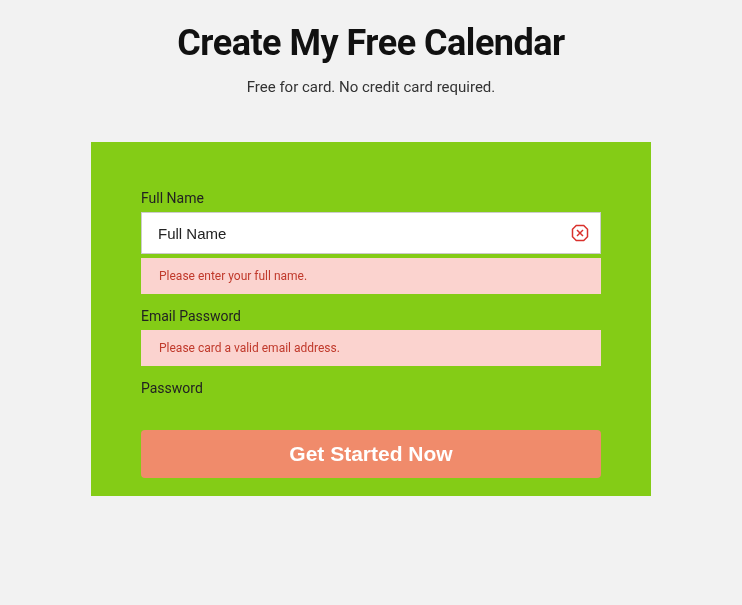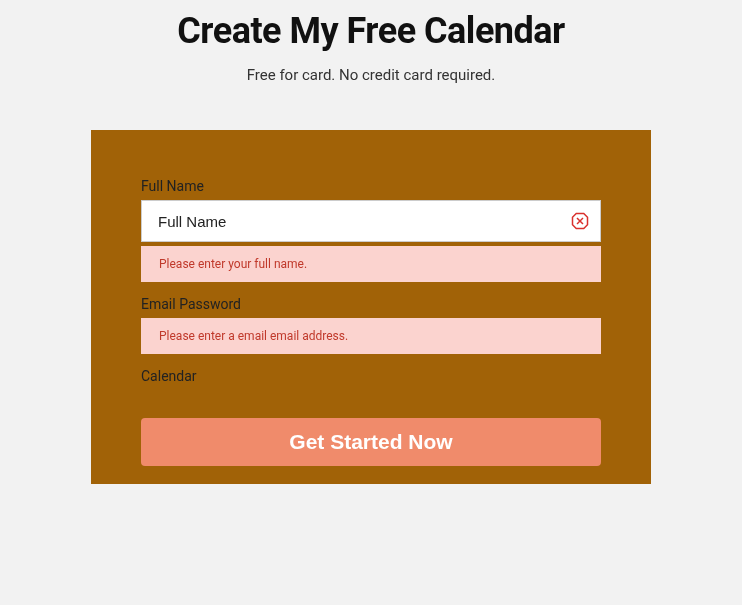--- a/index.html
+++ b/index.html
@@ -11,36 +11,36 @@
       font-family: -apple-system, BlinkMacSystemFont, "Segoe UI", Roboto, Helvetica, Arial, sans-serif;
       background: #f2f2f2;
       width: 742px;
       height: 605px;
       overflow: hidden;
     }
     .container {
       display: flex;
       flex-direction: column;
       align-items: center;
-      padding-top: 10px;
+      padding-top: 22px;
     }
     .page-title {
       font-size: 36px;
       font-weight: 700;
       color: #111;
       letter-spacing: -0.5px;
       margin-top: 0;
     }
     .subtitle {
       font-size: 15px;
       color: #333;
       margin-top: 14px;
     }
     .card {
-      background: #a16207;
+      background: #84cc16;
       width: 560px;
       margin-top: 46px;
       padding: 48px 50px 18px 50px;
     }
     .field {
       margin-bottom: 14px;
     }
     .field-label {
       display: block;
       font-size: 14px;
@@ -111,25 +111,25 @@
             <line x1="8" y1="8" x2="16" y2="16"></line>
             <line x1="16" y1="8" x2="8" y2="16"></line>
           </svg>
         </span>
       </div>
       <div class="error-msg">Please enter your full name.</div>
     </div>
 
     <div class="field">
       <label class="field-label">Email Password</label>
-      <div class="error-msg">Please enter a email email address.</div>
+      <div class="error-msg">Please card a valid email address.</div>
     </div>
 
     <div class="field">
-      <label class="field-label">Calendar</label>
+      <label class="field-label">Password</label>
     </div>
 
     <button class="submit-btn">Get Started Now</button>
 
     
 
   </div>
 </div>
 
 </body></html>

